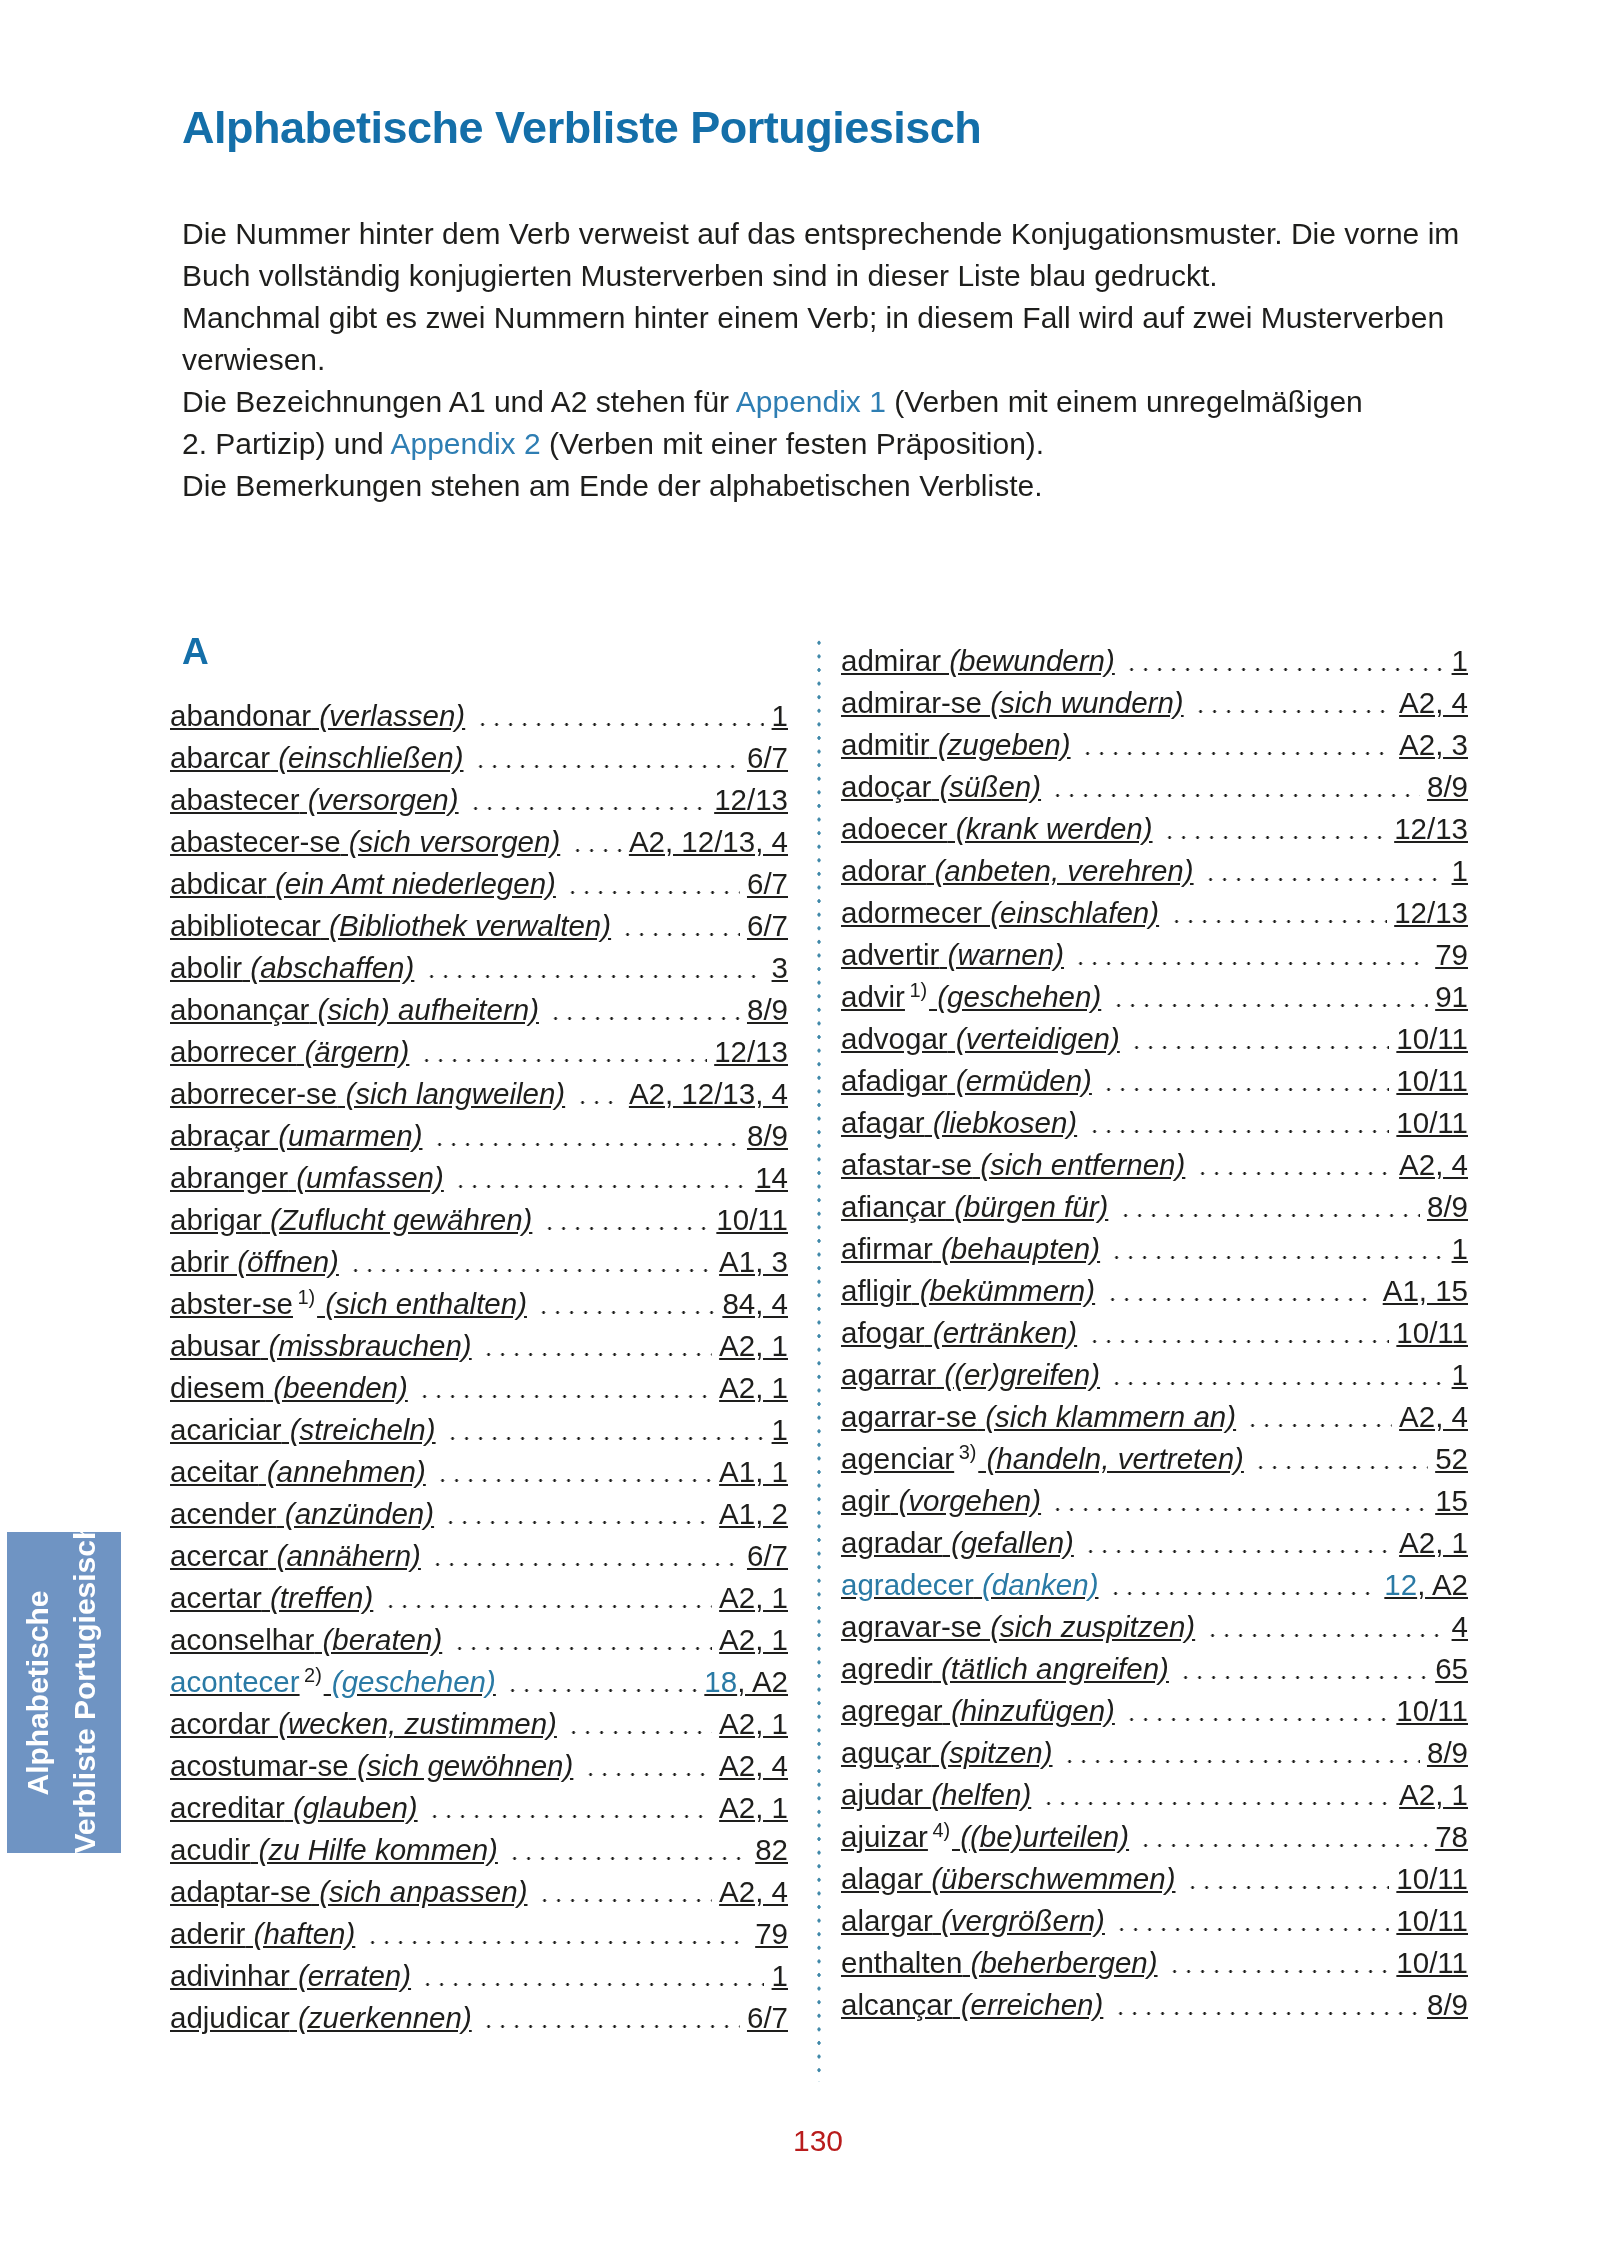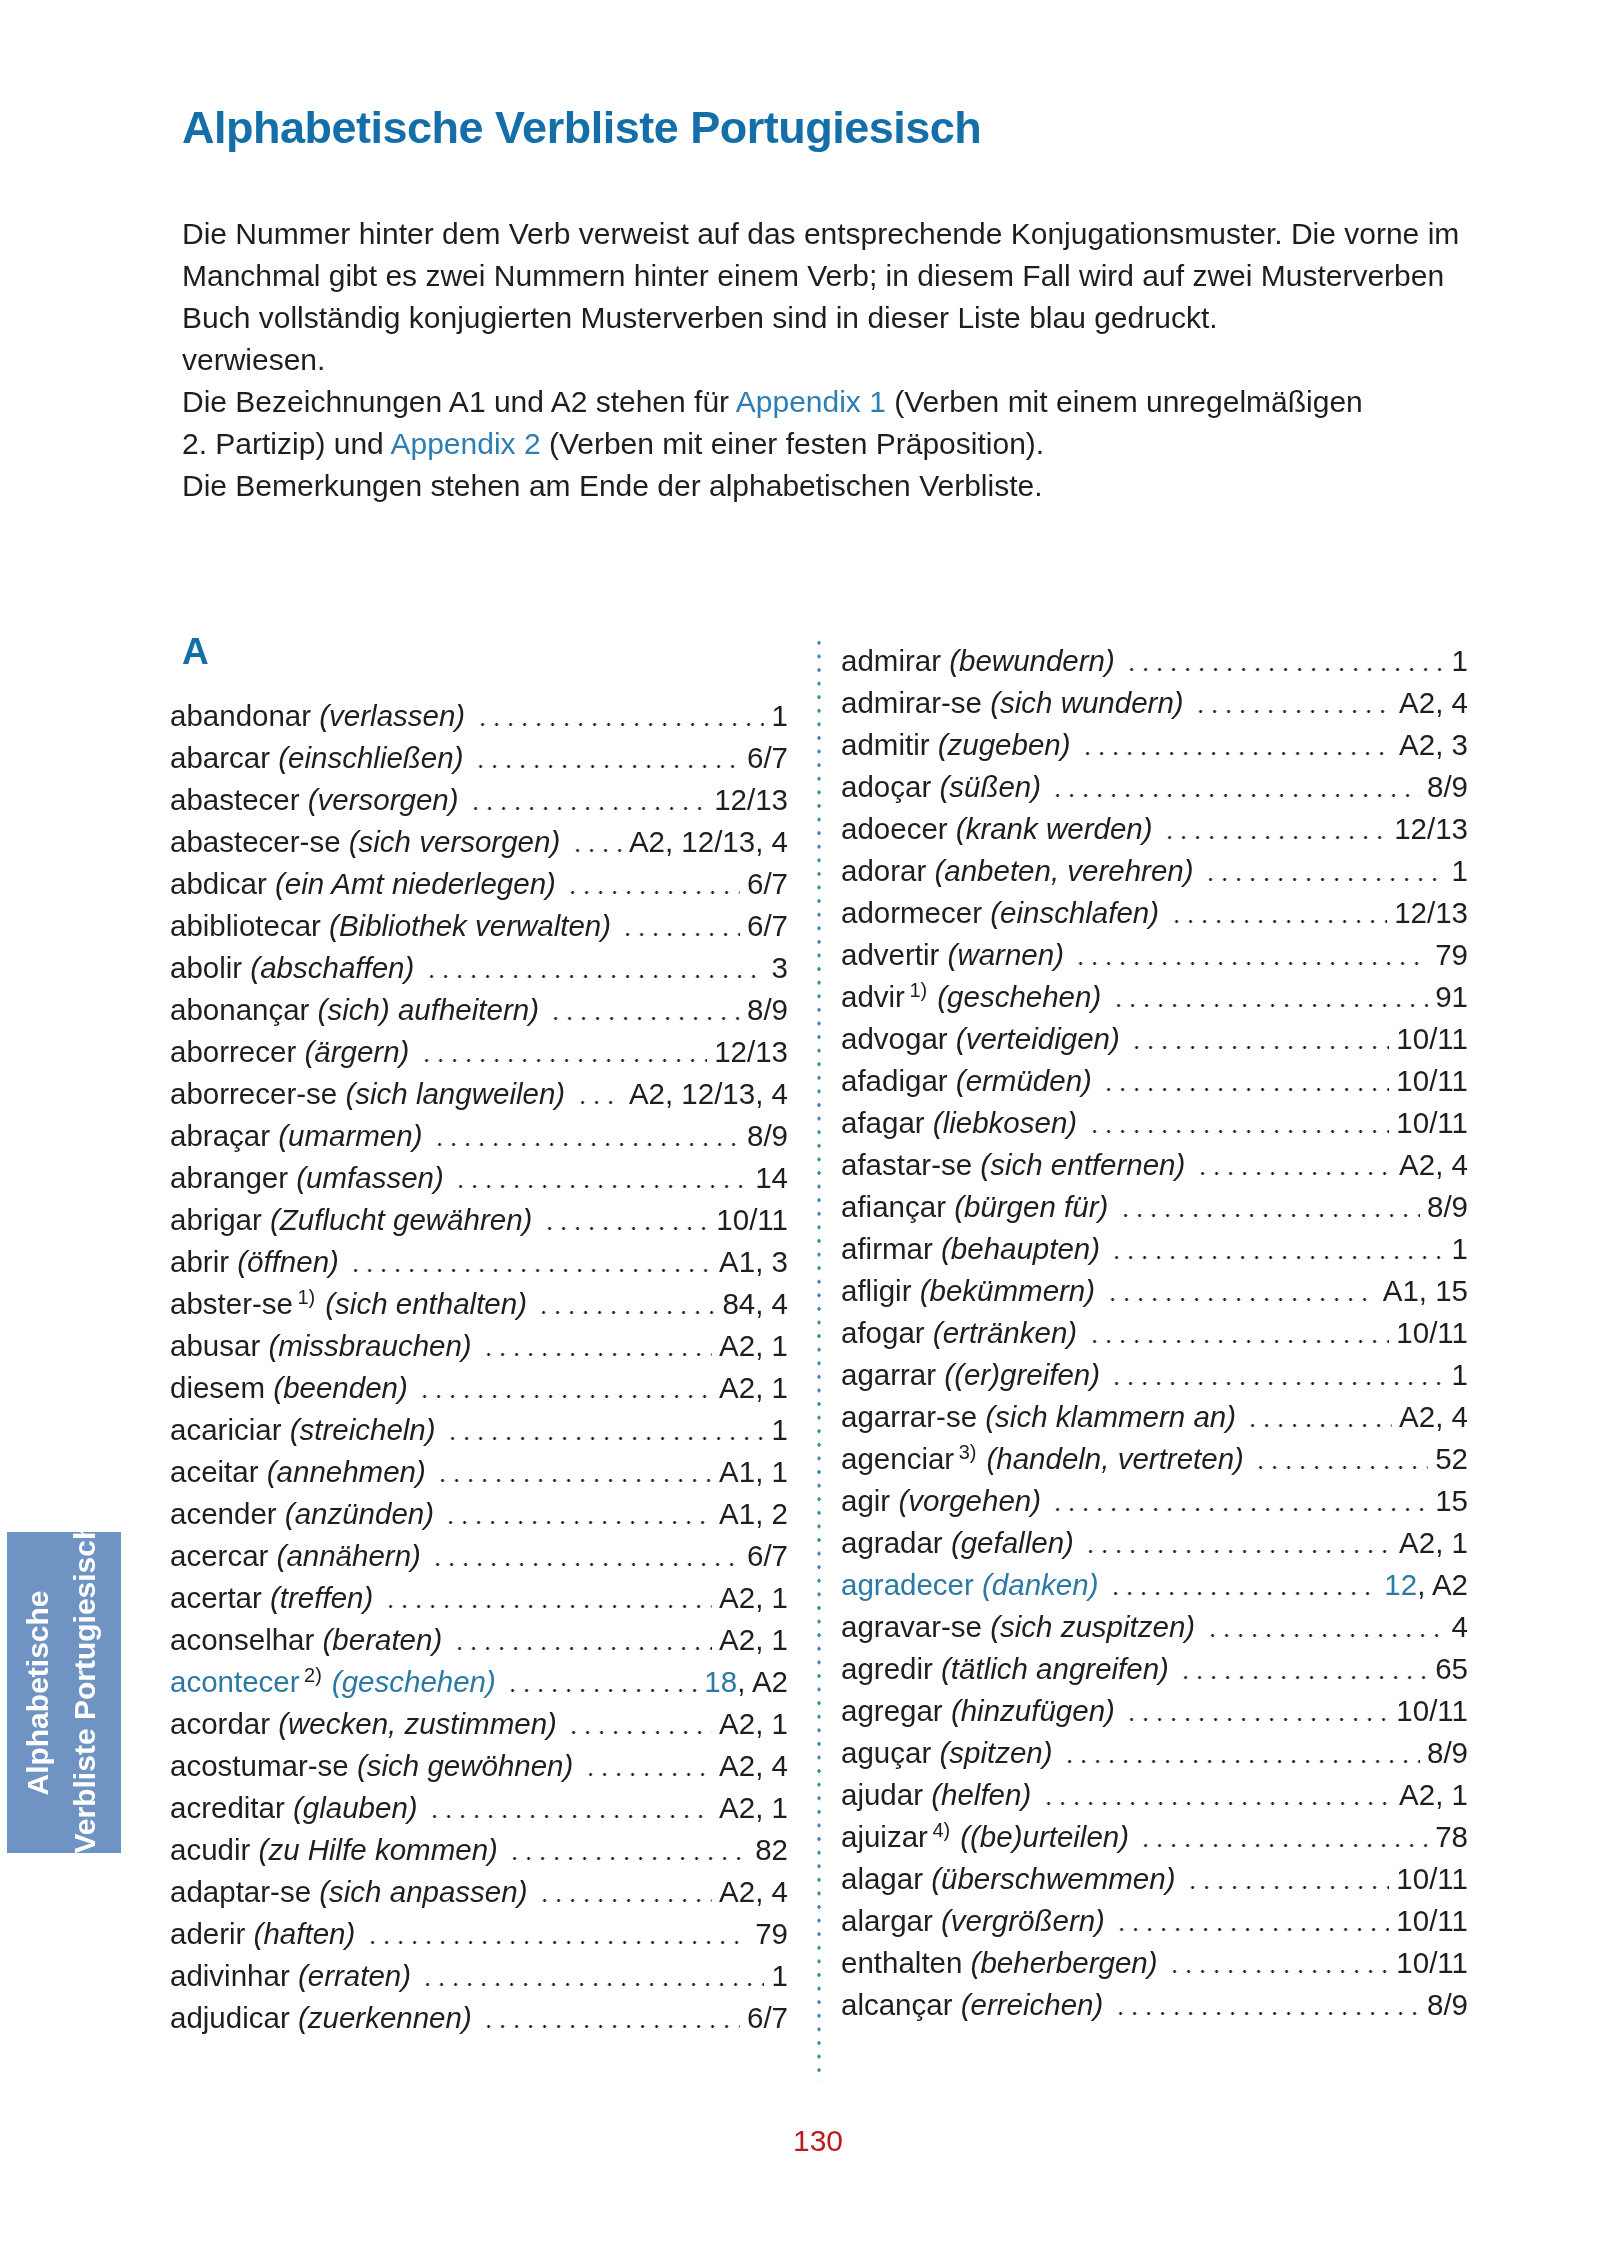--- a/index.html
+++ b/index.html
@@ -15,21 +15,21 @@
   .intro{
     position:absolute;left:182px;top:213px;width:1291px;
     font-size:30px;line-height:42px;
   }
   .intro .iline{white-space:nowrap;}
   .intro .applink{color:#2e7eb3;}
   .section-heading{
     position:absolute;left:182px;top:631px;
     font-size:37px;font-weight:bold;color:#146fa9;
   }
-  .vcol{position:absolute;}
+  .vcol{position:absolute;text-decoration:underline;}
   #col-left{left:170px;top:695px;width:618px;}
   #col-right{left:841px;top:640px;width:627px;}
   .vrow{
     display:flex;align-items:baseline;height:42px;line-height:42px;
     font-size:29.5px;
   }
   .vtext{white-space:nowrap;}
   .gloss{font-style:italic;}
   .supmark{
     display:inline-block;font-size:20px;transform:translateY(-10px);
@@ -64,22 +64,22 @@
     font-size:30px;line-height:42px;color:#b91c1c;
   }
 </style>
 </head>
 <body>
 
 <div class="page-title">Alphabetische Verbliste Portugiesisch</div>
 
 <div class="intro" id="intro">
     <div class="iline"><span>Die Nummer hinter dem Verb verweist auf das entsprechende Konjugationsmuster. Die vorne im</span></div>
+    <div class="iline"><span>Buch vollständig konjugierten Musterverben sind in dieser Liste blau gedruckt.</span></div>
     <div class="iline"><span>Manchmal gibt es zwei Nummern hinter einem Verb; in diesem Fall wird auf zwei Musterverben</span></div>
-    <div class="iline"><span>Buch vollständig konjugierten Musterverben sind in dieser Liste blau gedruckt.</span></div>
     <div class="iline"><span>verwiesen.</span></div>
     <div class="iline"><span>Die Bezeichnungen A1 und A2 stehen für </span><span class="applink">Appendix 1</span><span> (Verben mit einem unregelmäßigen</span></div>
     <div class="iline"><span>2. Partizip) und </span><span class="applink">Appendix 2</span><span> (Verben mit einer festen Präposition).</span></div>
     <div class="iline"><span>Die Bemerkungen stehen am Ende der alphabetischen Verbliste.</span></div>
   </div>
 
 <div class="section-heading">A</div>
 
 <div class="vcol" id="col-left">
     <div class="vrow">

